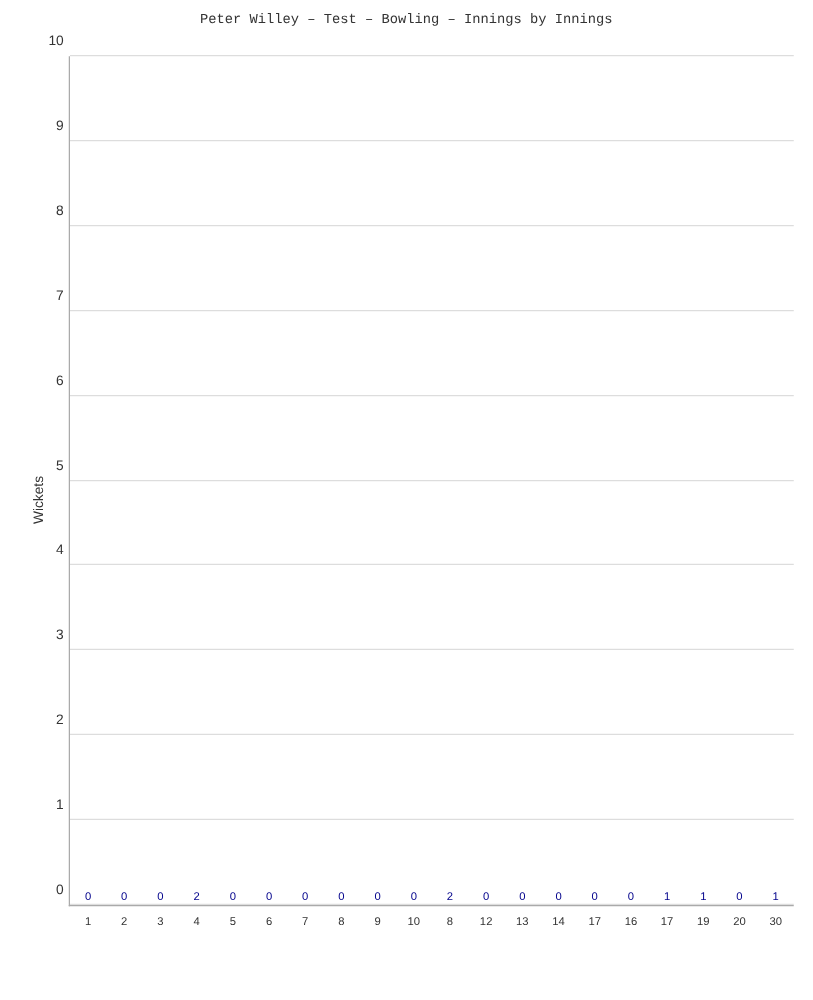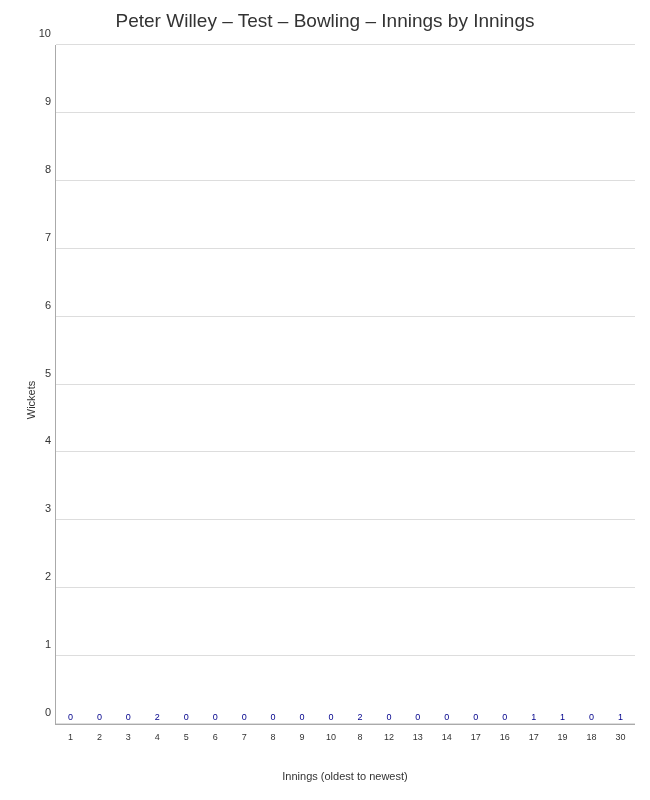--- a/index.html
+++ b/index.html
@@ -13,26 +13,26 @@
     }
     .chart-container {
       width: 650px;
       height: 800px;
       position: relative;
       background: #fff;
       padding: 30px 20px 60px 55px;
     }
     .chart-title {
       text-align: center;
-      font-size: 19px;
+      font-size: 11px;
       color: #333;
       margin-bottom: 10px;
       position: absolute;
       top: 10px;
-      left: 0; right: 0;
+      left: 0; right: 0; font-family: Liberation Mono, monospace;
     }
     .chart-area {
       position: absolute;
       top: 45px;
       left: 55px;
       right: 15px;
       bottom: 75px;
       border-left: 1px solid #aaa;
       border-bottom: 1px solid #aaa;
       background: #fff;
@@ -193,23 +193,22 @@
         <div style="position: absolute; bottom: 10%; left: 50%; transform: translateX(-50%); margin-bottom: 2px; font-size: 9px; color: rgb(0, 0, 139); white-space: nowrap;">1</div>
         <div style="position: absolute; bottom: -18px; left: 50%; transform: translateX(-50%); font-size: 9px; color: rgb(51, 51, 51); white-space: nowrap;">17</div>
       </div>
       <div class="bar-group" style="left: 85%; width: 5%; bottom: 0px; position: absolute; display: flex; flex-direction: column; align-items: center;">
         <div class="bar" style="height: 10%; width: 70%; background: rgb(51, 204, 0); position: absolute; bottom: 0px;"></div>
         <div style="position: absolute; bottom: 10%; left: 50%; transform: translateX(-50%); margin-bottom: 2px; font-size: 9px; color: rgb(0, 0, 139); white-space: nowrap;">1</div>
         <div style="position: absolute; bottom: -18px; left: 50%; transform: translateX(-50%); font-size: 9px; color: rgb(51, 51, 51); white-space: nowrap;">19</div>
       </div>
       <div class="bar-group" style="left: 90%; width: 5%; bottom: 0px; position: absolute; display: flex; flex-direction: column; align-items: center;">
         <div style="position: absolute; bottom: 2px; left: 50%; transform: translateX(-50%); font-size: 9px; color: rgb(0, 0, 139); white-space: nowrap;">0</div>
-        <div style="position: absolute; bottom: -18px; left: 50%; transform: translateX(-50%); font-size: 9px; color: rgb(51, 51, 51); white-space: nowrap;">18</div>
+        <div style="position: absolute; bottom: -18px; left: 50%; transform: translateX(-50%); font-size: 9px; color: rgb(51, 51, 51); white-space: nowrap;">20</div>
       </div>
       <div class="bar-group" style="left: 95%; width: 5%; bottom: 0px; position: absolute; display: flex; flex-direction: column; align-items: center;">
         <div class="bar" style="height: 10%; width: 70%; background: rgb(51, 204, 0); position: absolute; bottom: 0px;"></div>
         <div style="position: absolute; bottom: 10%; left: 50%; transform: translateX(-50%); margin-bottom: 2px; font-size: 9px; color: rgb(0, 0, 139); white-space: nowrap;">1</div>
         <div style="position: absolute; bottom: -18px; left: 50%; transform: translateX(-50%); font-size: 9px; color: rgb(51, 51, 51); white-space: nowrap;">30</div>
       </div>
     </div>
 
-  <div class="x-axis-label">Innings (oldest to newest)</div>
 </div>
 
 </body></html>

